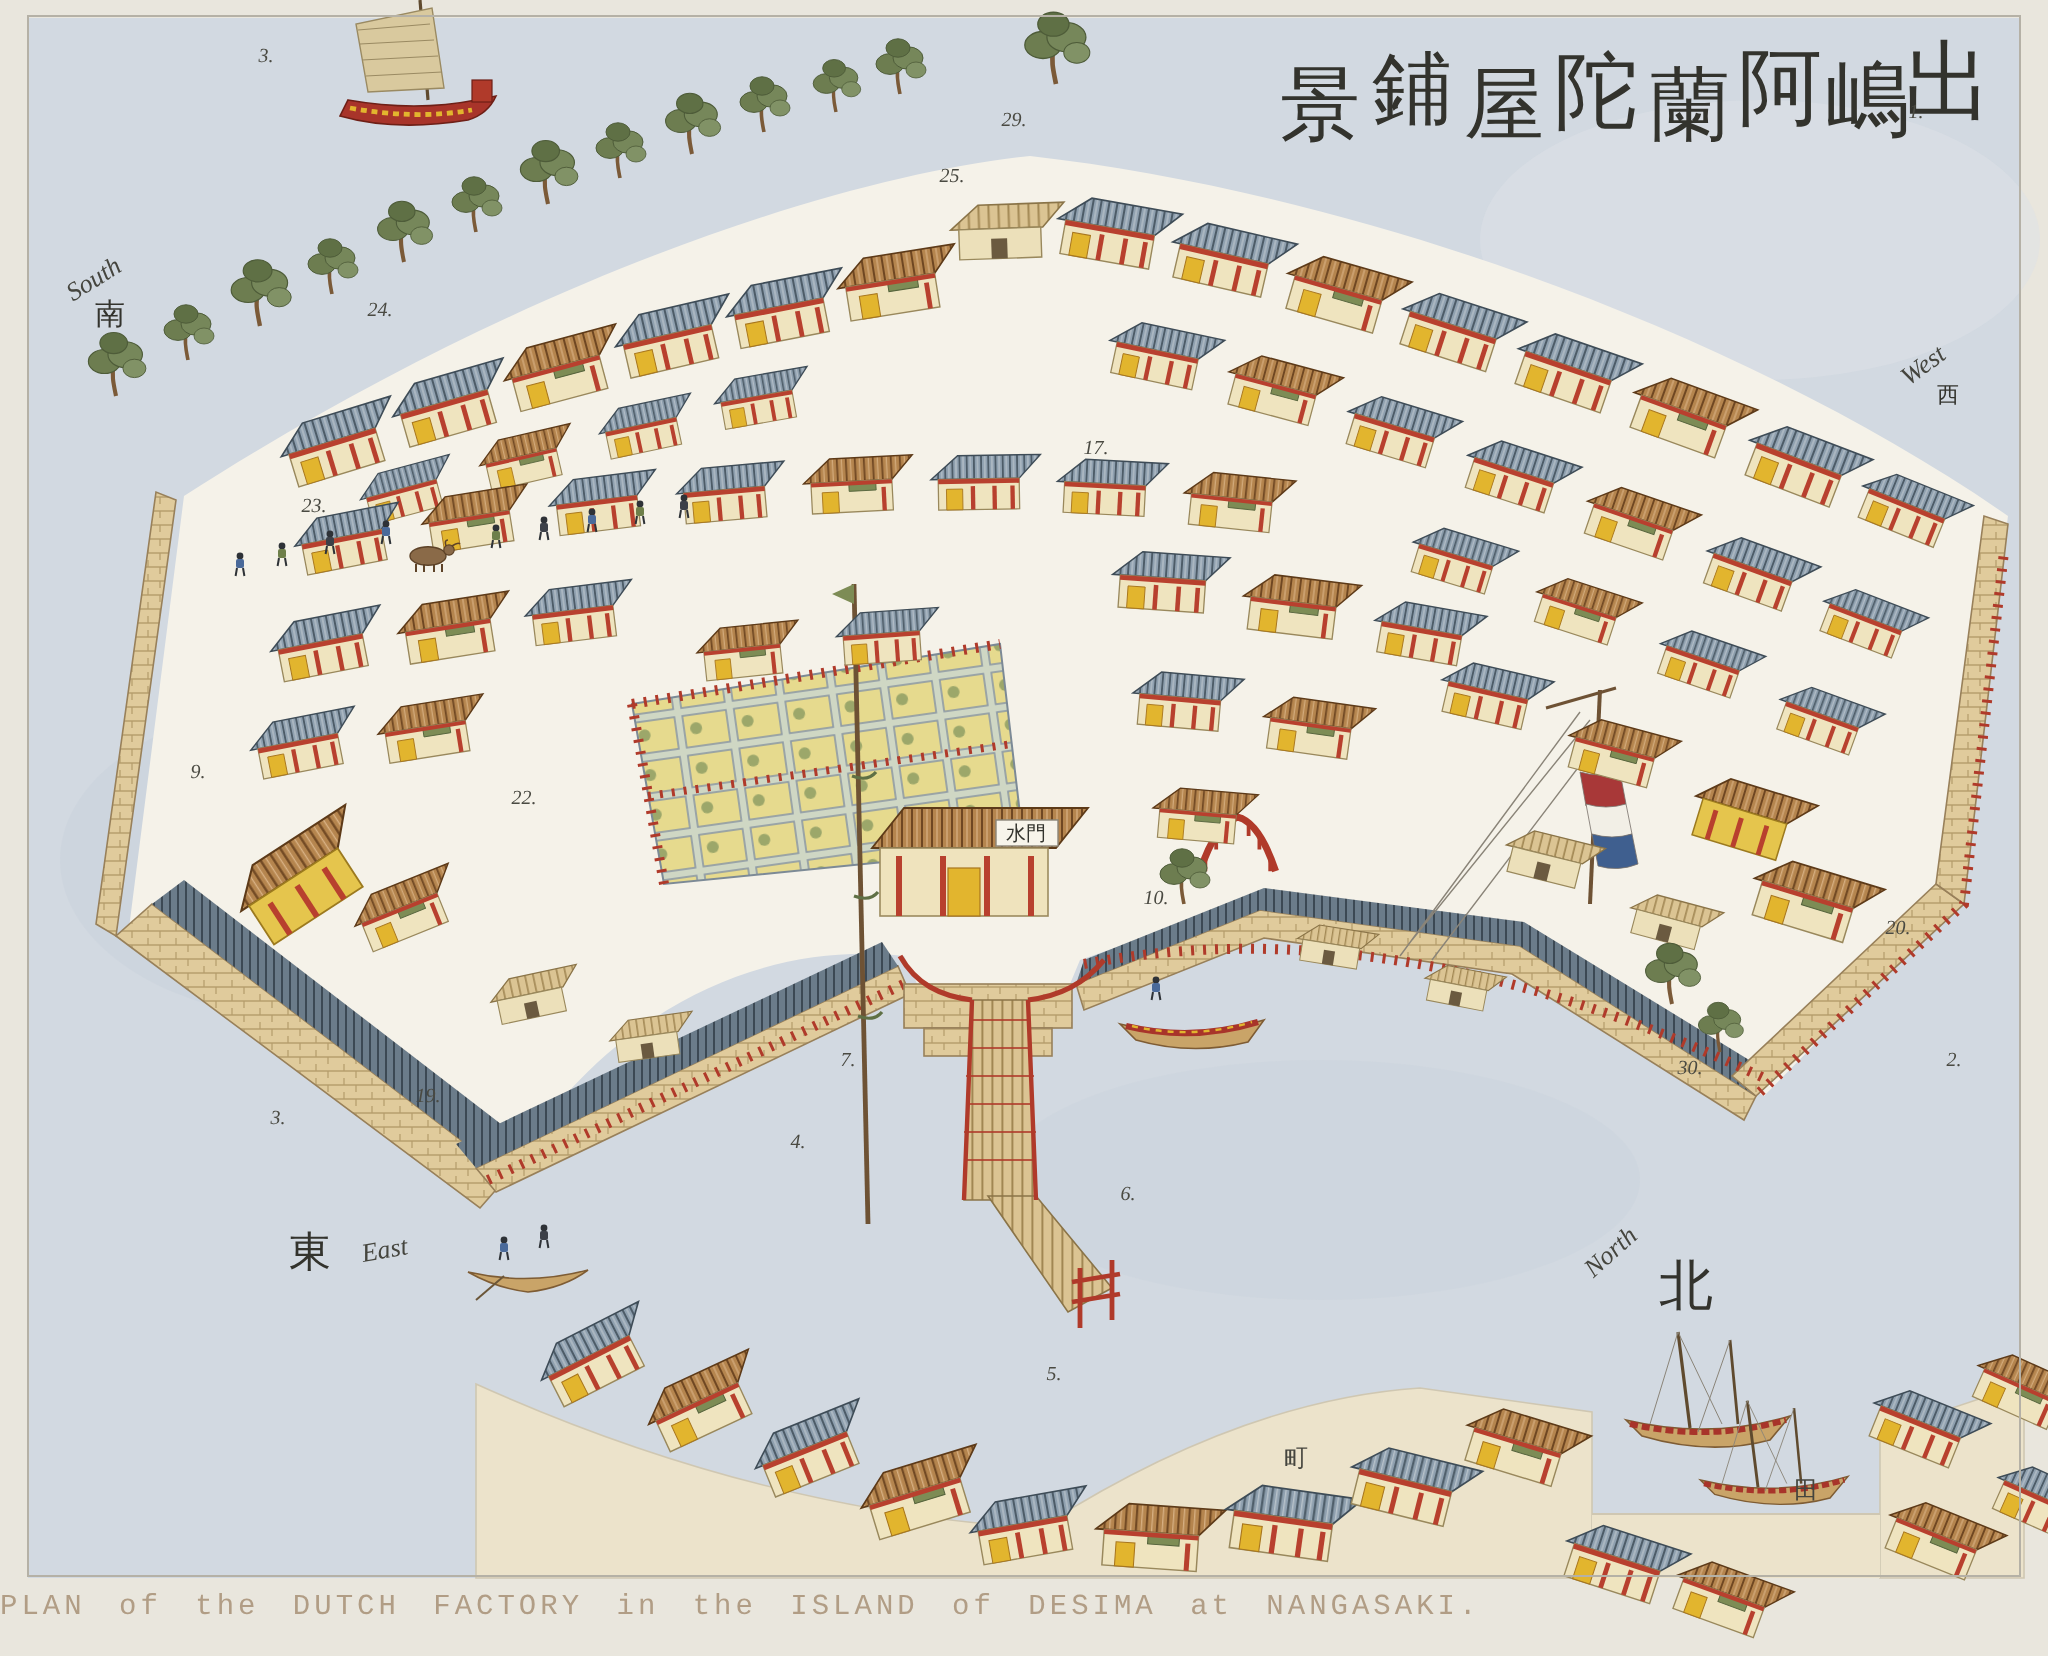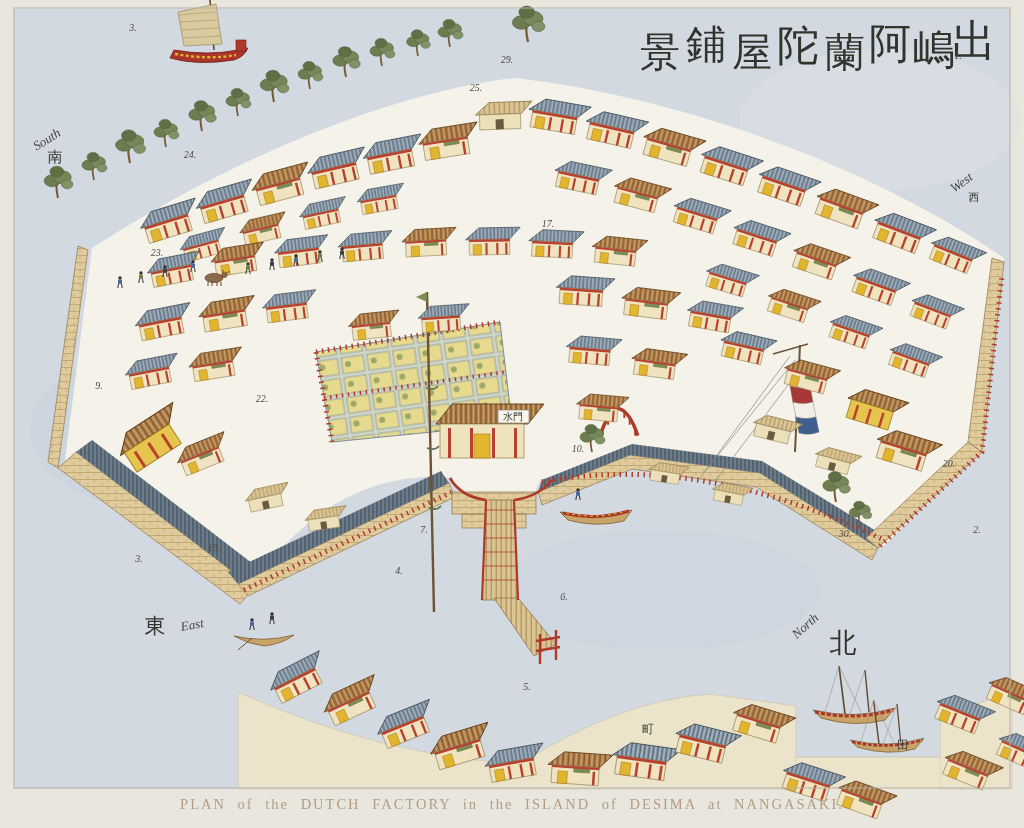--- a/index.html
+++ b/index.html
@@ -1,21 +1,21 @@
 <!DOCTYPE html>
 <html><head>
 <meta charset="utf-8">
 <style>
   html,body{margin:0;padding:0;background:#d8d5cc;}
   .sheet{position:relative;width:1024px;height:828px;background:#e9e6dd;overflow:hidden;
          font-family:"Liberation Serif","DejaVu Serif",serif;}
   .sheet svg{position:absolute;left:0;top:0;}
-  .caption{position:absolute;left:0;right:0;top:796px;text-align:center;
+  .caption{position:absolute;left:0;right:0;top:796px;
            font-size:14.5px;letter-spacing:2px;word-spacing:6px;color:#b19d85;
-           font-family:Liberation Serif, serif;}
+           font-family:Liberation Mono, monospace;}
   text{font-family:"Liberation Serif","DejaVu Serif",serif;}
 </style>
 </head>
 <body>
 
 <div class="sheet">
 <svg width="1024" height="828" viewBox="0 0 1024 828">
   <defs>
     <pattern id="pB" width="4" height="4" patternUnits="userSpaceOnUse">
       <rect width="4" height="4" fill="#8fa0af"></rect>

